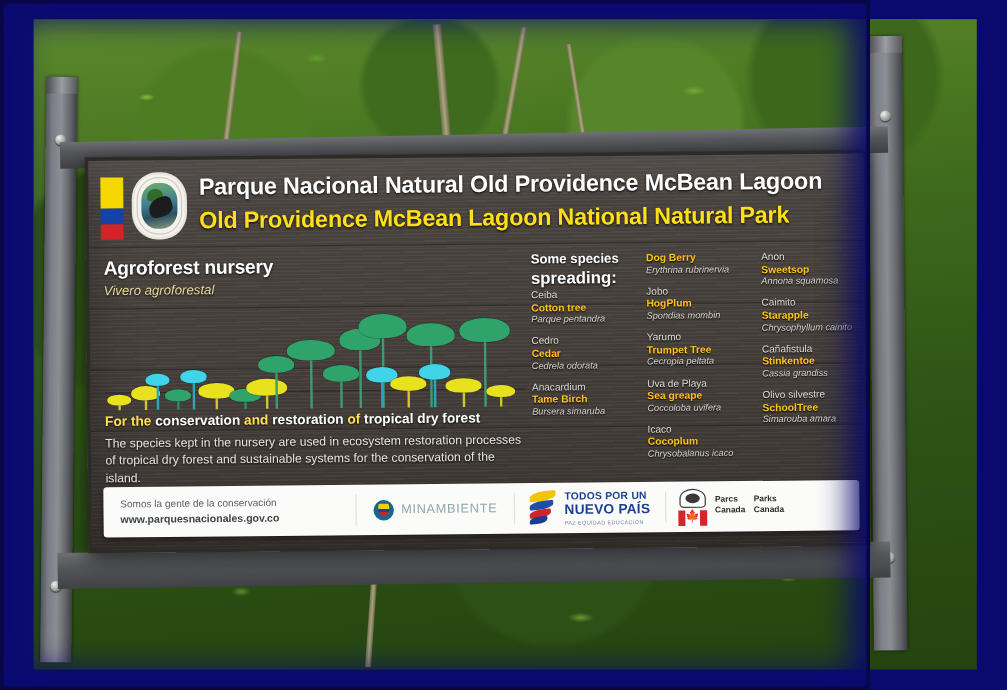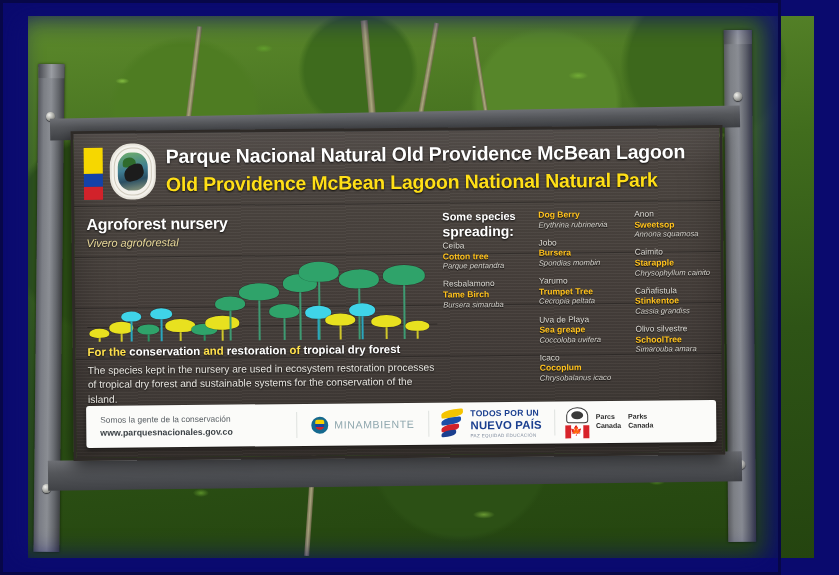--- a/index.html
+++ b/index.html
@@ -4,21 +4,21 @@
 <style>
   * { box-sizing: border-box; margin: 0; padding: 0; }
   html, body {
     width: 839px; height: 575px; overflow: hidden;
     background: #0a0a6e;
     font-family: "Liberation Sans", sans-serif;
   }
 
   
   #photo-frame {
-    position: relative; width: 781px; height: 575px;
+    position: relative; width: 725px; height: 575px;
     background: #0d0d72;
   }
   #photo-frame::after{
     content:""; position:absolute; inset:0; pointer-events:none;
     box-shadow: inset 0 0 0 3px #070748, inset 0 0 26px 16px rgba(10,10,110,.95);
   }
 
   
   #jungle-scene {
     position: absolute; left: 28px; top: 16px;
@@ -395,33 +395,38 @@
         <span class="l2">spreading:</span>
       </div>
       <div id="species-columns">
           <div class="species-col c1">
             <div class="sp-entry">
               <div class="sp-es">Ceiba</div>
               <div class="sp-en">Cotton tree</div>
               <div class="sp-sci">Parque pentandra</div>
             </div>
             <div class="sp-entry">
-              <div class="sp-es">Resbalamono</div>
+              <div class="sp-es">Cedro</div>
+              <div class="sp-en">Cedar</div>
+              <div class="sp-sci">Cedrela odorata</div>
+            </div>
+            <div class="sp-entry">
+              <div class="sp-es">Anacardium</div>
               <div class="sp-en">Tame Birch</div>
               <div class="sp-sci">Bursera simaruba</div>
             </div>
           </div>
           <div class="species-col">
             <div class="sp-entry">
               <div class="sp-en">Dog Berry</div>
               <div class="sp-sci">Erythrina rubrinervia</div>
             </div>
             <div class="sp-entry">
               <div class="sp-es">Jobo</div>
-              <div class="sp-en">Bursera</div>
+              <div class="sp-en">HogPlum</div>
               <div class="sp-sci">Spondias mombin</div>
             </div>
             <div class="sp-entry">
               <div class="sp-es">Yarumo</div>
               <div class="sp-en">Trumpet Tree</div>
               <div class="sp-sci">Cecropia peltata</div>
             </div>
             <div class="sp-entry">
               <div class="sp-es">Uva de Playa</div>
               <div class="sp-en">Sea greape</div>

